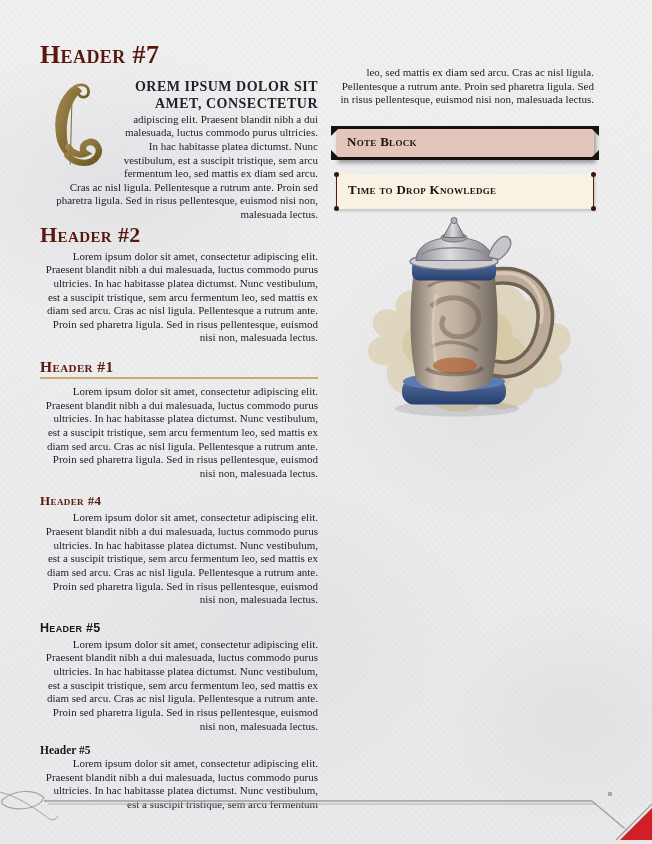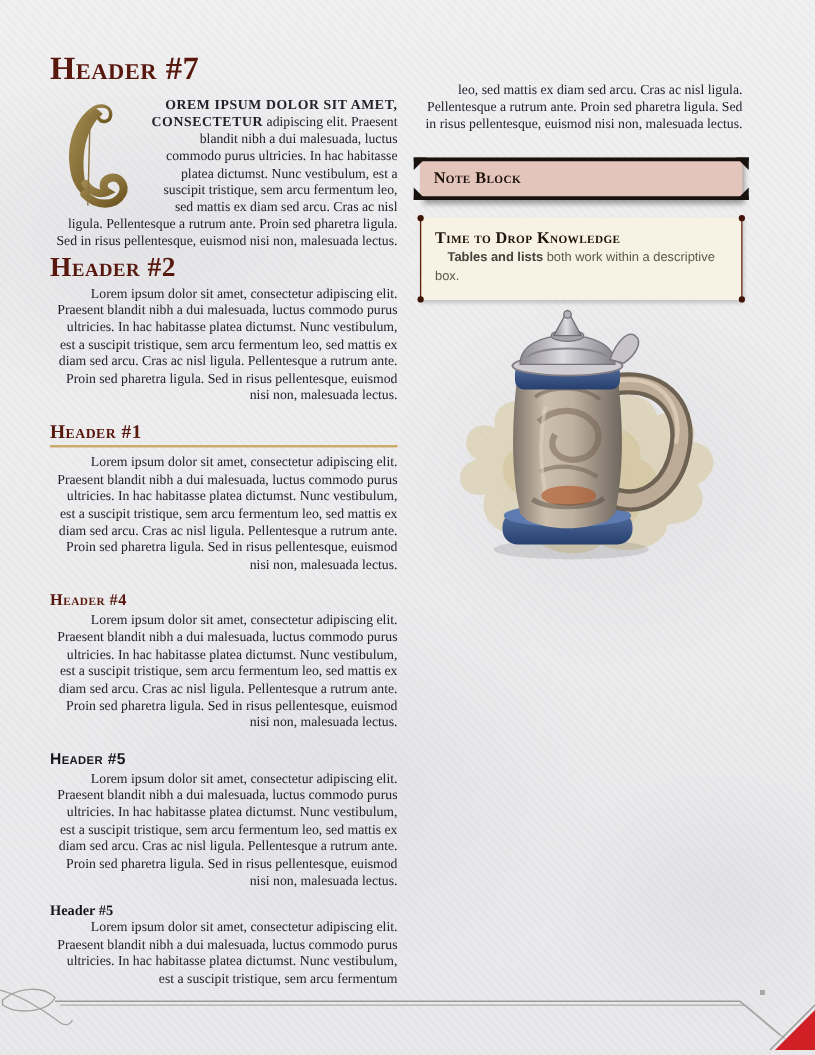--- a/index.html
+++ b/index.html
@@ -31,21 +31,21 @@
   h2.hb { font-size:22px; margin:0 0 2px; }
   h3.hb { font-size:15.5px; margin:13px 0 6px; border-bottom:2px solid #c9ad6a; padding-bottom:1px; }
   h4.hb { font-size:13px; margin:13px 0 2px; }
   h5.hb { font-family:"Liberation Sans", sans-serif; font-variant:small-caps;
           font-size:12.5px; color:#17161a; margin:14px 0 3px; letter-spacing:.3px; }
   h6.hb { font-family:"Liberation Serif", serif; font-size:11.5px; color:#17161a;
           font-weight:bold; margin:11px 0 1px; }
 
   
   .dropcap-wrap { float:left; width:66px; height:92px; margin:2px 8px 0 0; }
-  .lead-caps { font-size:11px; letter-spacing:.5px; text-transform:uppercase; font-weight:bold; }
+  .lead-caps { font-size:14px; letter-spacing:.5px; text-transform:uppercase; font-weight:bold; }
 
   
   .note {
     position:relative; margin:19px 0 14px; padding:8px 11px 9px;
     background:#e3c5bb; box-shadow:2px 3px 4px rgba(0,0,0,.35);
   }
   .ribbon { position:absolute; left:-5px; right:-5px; height:3px; background:#17120e; }
   .ribbon.top { top:0; } .ribbon.bottom { bottom:0; }
   .ribbon::before, .ribbon::after { content:""; position:absolute; width:0; height:0; border-style:solid; }
   .ribbon.top::before  { left:0;  top:0; border-width:10px 10px 0 0; border-color:#17120e transparent transparent transparent; }
@@ -125,21 +125,20 @@
         <div class="block-title">Note Block</div>
         <div class="ribbon bottom"></div>
       </div>
 
       <div class="desc">
         <span class="dot tl"></span>
         <span class="dot tr"></span>
         <span class="dot bl"></span>
         <span class="dot br"></span>
         <div class="block-title">Time to Drop Knowledge</div>
-        <div class="block-body indent"><b>Tables and lists</b><span> both work within a descriptive box.</span></div>
       </div>
 
       <div class="figure">
         <svg width="258" height="208" viewBox="0 0 258 205">
           <defs>
             <linearGradient id="gBody" x1="0" y1="0" x2="1" y2="0">
               <stop offset="0" stop-color="#7e746b"></stop>
                 <stop offset=".3" stop-color="#cdbfac"></stop>
               <stop offset=".55" stop-color="#bfb0a0"></stop>
                 <stop offset="1" stop-color="#6f675f"></stop>

